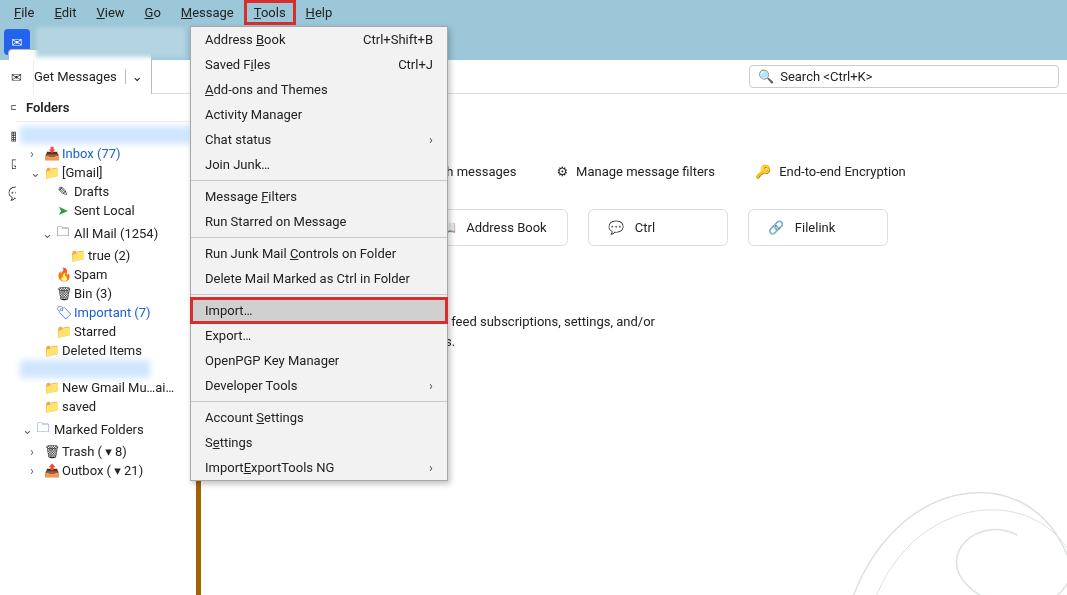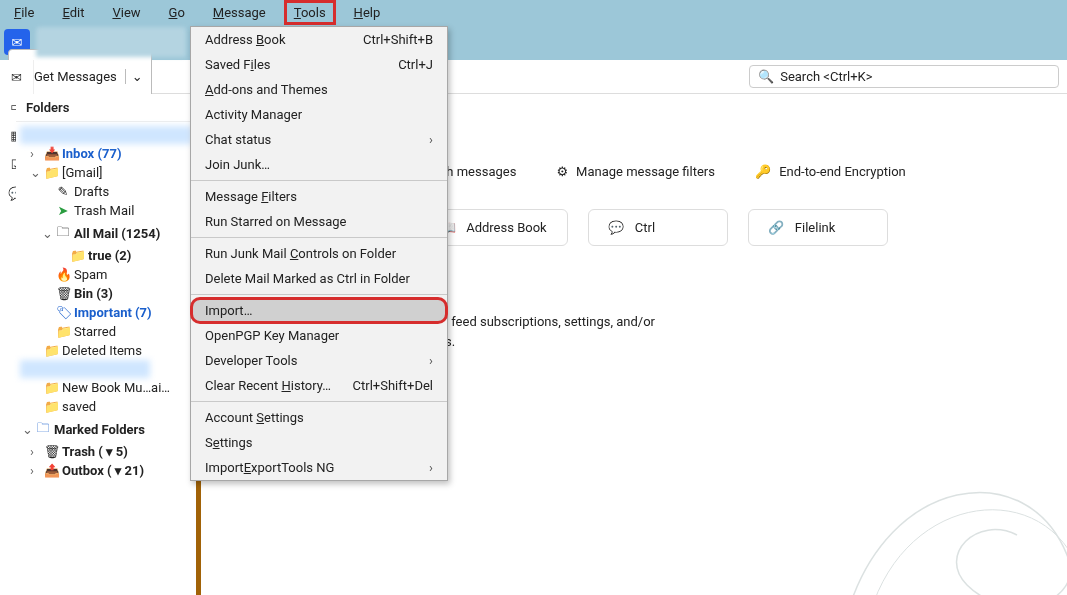--- a/index.html
+++ b/index.html
@@ -1,18 +1,18 @@
 <!DOCTYPE html>
 <html><head>
 <meta charset="utf-8">
 <style>
 * { margin: 0; padding: 0; box-sizing: border-box; font-family: -apple-system, BlinkMacSystemFont, "Segoe UI", Roboto, Arial, sans-serif; font-size: 13px; color: #222; }
 body { width: 1067px; height: 595px; overflow: hidden; background: #fff; position: relative; }
 .titlebar { background: #9cc7d8; height: 60px; display: flex; flex-direction: column; }
-.menubar { display: flex; gap: 12px; padding: 0 6px; height: 24px; align-items: center; background:#9cc7d8;}
+.menubar { display: flex; gap: 4px; padding: 0 6px; height: 24px; align-items: center; background:#9cc7d8;}
 .menubar .menu-item { padding: 3px 8px; cursor: default; }
 .menubar .menu-item .ul { text-decoration: underline; }
 .menubar .menu-item.highlight { outline: 3px solid #d62d2d; outline-offset:-1px;text-align:center;}
 .tabrow { display: flex; align-items: center; height: 36px; padding-left:4px;}
 .mail-icon-box { background:#2463eb; color:#fff; width:26px; height:26px; border-radius:4px; display:flex; align-items:center; justify-content:center; margin-right:6px;}
 .tab { background:#b4d4e1; height:30px; border-radius:4px 4px 0 0; min-width:150px; display:flex; align-items:center; padding:0 10px; filter: blur(2px);}
 .toolbar { height: 34px; background:#fff; border-bottom:1px solid #ddd; display:flex; align-items:center; padding:0 8px;}
 .btn-getmsg { border:1px solid #bbb; border-radius:4px; padding:19px 8px; display:flex; align-items:flex-start; gap:6px; background:#fff;}
 .btn-getmsg .chev { border-left:1px solid #bbb; padding-left:6px; margin-left:2px;}
 .search-box { margin-left:auto; border:1px solid #ccc; border-radius:4px; padding:3px 8px; width:310px; color:#777; display:flex; align-items:center; gap:6px;}
@@ -21,38 +21,38 @@
 .vtoolbar div { color:#333; }
 .layout { display:flex; width:100%; }
 .folders-pane { width: 185px; background:#fff; margin-left:16px; border-right:5px solid #a16207; }
 .folders-header { padding:6px 10px; font-weight:600; border-bottom:1px solid #eee;}
 .tree { padding:4px 4px; font-size:12.5px;}
 .tree .row { display:flex; align-items:center; gap:4px; padding:2px 2px; white-space:nowrap; overflow:hidden;}
 .tree .indent1 { padding-left:10px;} .tree .indent2 { padding-left:22px;} .tree .indent3 { padding-left:36px;}
 .tree .chev { width:10px; display:inline-block; color:#666;}
 .tree .icon { width:14px; text-align:center;}
 .blue-ink { color:#1a5fcc; }
-.bold { font-weight:700; }
+.bold { font-weight:400; }
 .sel { background:#cfe6ff; border-radius:2px;}
 .blur { filter: blur(3px); background:#cfe6ff; }
 .content { flex:1; background:#fff; position:relative; padding-left:18px;}
 .acct-title { color:#1a5fcc; font-size:20px; padding:18px 0 8px 40px;}
 .action-row { display:flex; gap:40px; padding:20px 0 0 40px; align-items:center;}
 .action { display:flex; align-items:center; gap:8px;}
 .cards { display:flex; gap:20px; padding:30px 0 0 40px;}
 .card { border:1px solid #ddd; border-radius:6px; padding:10px 20px; display:flex; align-items:center; gap:10px; min-width:140px;}
 .another-heading { color:#1a5fcc; font-size:17px; padding:40px 0 6px 40px;}
 .another-desc { color:#444; padding:0 40px; line-height:1.5;}
 .import-card { border:1px solid #ddd; border-radius:6px; padding:8px 18px; display:inline-flex; align-items:center; gap:10px; margin:14px 0 0 40px;}
 .dropdown { position:absolute; left:190px; top:26px; width:258px; background:#f2f2f2; border:1px solid #a7a7a7; box-shadow:2px 3px 6px rgba(0,0,0,0.25); z-index:50;}
 .dropdown .mi { display:flex; justify-content:space-between; align-items:center; padding:5px 14px;}
 .dropdown .mi.disabled { color:#777;}
 .dropdown .sep { height:1px; background:#c9c9c9; margin:3px 0;}
 .dropdown .mi.hov { background:#d0d0d0;}
-.dropdown .mi.boxed { outline:3px solid #d62d2d; outline-offset:-2px;border-radius:9px;}
+.dropdown .mi.boxed { outline:3px solid #d62d2d; outline-offset:-2px;}
 .dropdown .arrow { color:#555; }
 .swirl { position:absolute; right:-20px; bottom:-40px; opacity:0.35;}
 </style>
 </head>
 <body>
 
 <div class="titlebar">
   <div class="menubar">
     <div class="menu-item"><span class="ul">F</span><span>ile</span></div>
     <div class="menu-item"><span class="ul">E</span>dit</div>
@@ -105,21 +105,21 @@
             <span>[Gmail]</span>
           </div>
       <div class="row indent2">
             <span class="chev"></span>
             <span class="icon">✎</span>
             <span>Drafts</span>
           </div>
       <div class="row indent2">
             <span class="chev"></span>
             <span class="icon" style="color:#2a9d40;">➤</span>
-            <span>Trash Mail</span>
+            <span>Sent Local</span>
           </div>
       <div class="row indent2">
             <span class="chev">⌄</span>
             <span class="icon">🗀</span>
             <span class="bold">All Mail (1254)</span>
           </div>
       <div class="row indent3">
             <span class="chev"></span>
             <span class="icon">📁</span>
             <span class="bold">true (2)</span>
@@ -146,36 +146,36 @@
           </div>
       <div class="row indent1">
             <span class="chev"></span>
             <span class="icon">📁</span>
             <span>Deleted Items</span>
           </div>
       <div class="row indent1 blur" style="height:18px; width:130px;"></div>
       <div class="row indent1">
             <span class="chev"></span>
             <span class="icon">📁</span>
-            <span>New Book Mu…ai…</span>
+            <span>New Gmail Mu…ai…</span>
           </div>
       <div class="row indent1">
             <span class="chev"></span>
             <span class="icon">📁</span>
             <span>saved</span>
           </div>
       <div class="row">
             <span class="chev">⌄</span>
             <span class="icon blue-ink">🗀</span>
             <span class="bold">Marked Folders</span>
           </div>
       <div class="row indent1">
             <span class="chev">›</span>
             <span class="icon">🗑</span>
-            <span class="bold">Trash ( ▾ 5)</span>
+            <span class="bold">Trash ( ▾ 8)</span>
           </div>
       <div class="row indent1">
             <span class="chev">›</span>
             <span class="icon">📤</span>
             <span class="bold">Outbox ( ▾ 21)</span>
           </div>
     </div>
   </div>
 
   <div class="content">
@@ -267,30 +267,29 @@
       <span>Run Junk Mail <u>C</u>ontrols on Folder</span>
     </div>
   <div class="mi disabled">
       <span>Delete Mail Marked as Ctrl in Folder</span>
     </div>
   <div class="sep"></div>
   <div class="mi hov boxed">
       <span>Import…</span>
     </div>
   <div class="mi">
+      <span>Export…</span>
+    </div>
+  <div class="mi">
       <span>OpenPGP Key Manager</span>
     </div>
   <div class="mi">
       <span>Developer Tools</span>
       <span class="arrow">›</span>
     </div>
-  <div class="mi">
-      <span>Clear Recent <u>H</u>istory…</span>
-      <span>Ctrl+Shift+Del</span>
-    </div>
   <div class="sep"></div>
   <div class="mi">
       <span>Account <u>S</u>ettings</span>
     </div>
   <div class="mi">
       <span>S<u>e</u>ttings</span>
     </div>
   <div class="mi">
       <span>Import<u>E</u>xportTools NG</span>
       <span class="arrow">›</span>

